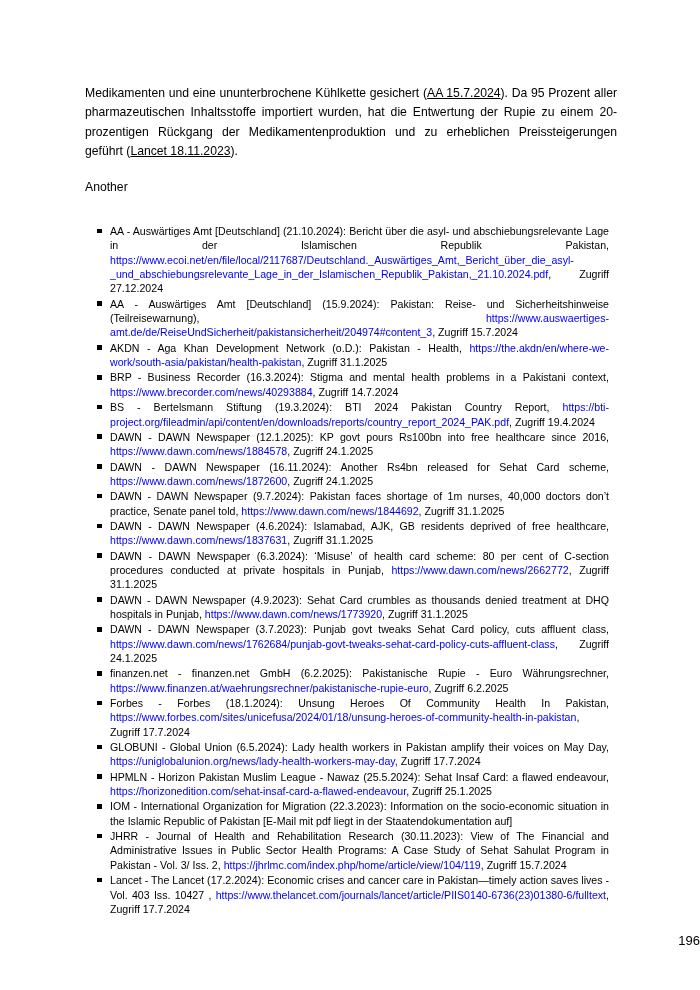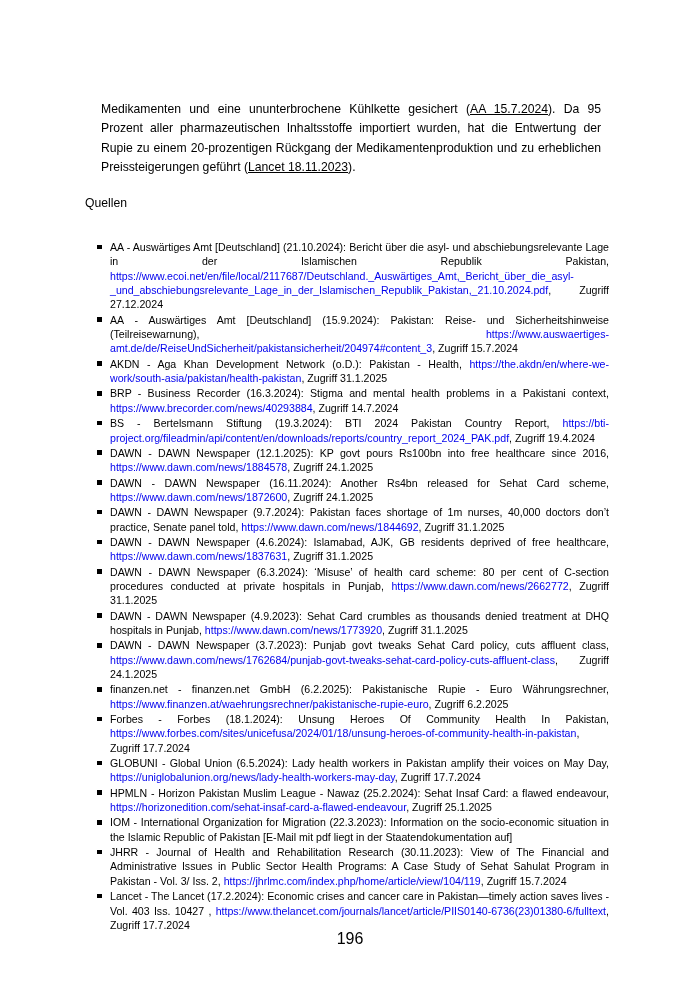--- a/index.html
+++ b/index.html
@@ -11,21 +11,21 @@
     color: #000;
   }
   .page {
     position: relative;
     width: 700px; height: 990px;
     padding: 84px 83px 0 85px;
     overflow: hidden;
     background: #fff;
   }
   .intro {
-    margin: 16px;
+    margin: 0;
     font-size: 12.2px;
     line-height: 19.4px;
     text-align: justify;
   }
   .heading {
     margin: 16px 0 0 0;
     font-size: 12.2px;
     font-weight: 400;
     line-height: 19.4px;
   }
@@ -49,45 +49,45 @@
     position: absolute;
     left: 0; top: 4.6px;
     width: 4.6px; height: 4.6px;
     background: #000;
   }
   .link { color: var(--link-color, #0000EE); }
   .cite { text-decoration: underline; }
   .pagenum {
     position: absolute;
     left: 0; right: 0; bottom: 42px;
-    text-align: center;
-    font-size: 16px;
+    text-align: right;
+    font-size: 13px;
   }
 </style>
 </head>
 <body>
 
 <div class="page">
   <p class="intro"><span>Medikamenten und eine ununterbrochene Kühlkette gesichert (</span><span class="cite">AA 15.7.2024</span><span>). Da 95 Prozent aller pharmazeutischen Inhaltsstoffe importiert wurden, hat die Entwertung der Rupie zu einem 20-prozentigen Rückgang der Medikamentenproduktion und zu erheblichen Preissteigerungen geführt (</span><span class="cite">Lancet 18.11.2023</span><span>).</span></p>
-  <p class="heading">Quellen</p>
+  <p class="heading">Another</p>
   <ul class="refs">
       <li><span>AA - Auswärtiges Amt [Deutschland] (21.10.2024): Bericht über die asyl- und abschiebungsrelevante Lage in der Islamischen Republik Pakistan, </span><span class="link">https://www.ecoi.net/en/file/local/2117687/Deutschland._Auswärtiges_Amt,_Bericht_über_die_asyl-_und_abschiebungsrelevante_Lage_in_der_Islamischen_Republik_Pakistan,_21.10.2024.pdf</span><span>, Zugriff 27.12.2024</span></li>
       <li><span>AA - Auswärtiges Amt [Deutschland] (15.9.2024): Pakistan: Reise- und Sicherheitshinweise (Teilreisewarnung), </span><span class="link">https://www.auswaertiges-amt.de/de/ReiseUndSicherheit/pakistansicherheit/204974#content_3</span><span>, Zugriff 15.7.2024</span></li>
       <li><span>AKDN - Aga Khan Development Network (o.D.): Pakistan - Health, </span><span class="link">https://the.akdn/en/where-we-work/south-asia/pakistan/health-pakistan</span><span>, Zugriff 31.1.2025</span></li>
       <li><span>BRP - Business Recorder (16.3.2024): Stigma and mental health problems in a Pakistani context, </span><span class="link">https://www.brecorder.com/news/40293884</span><span>, Zugriff 14.7.2024</span></li>
       <li><span>BS - Bertelsmann Stiftung (19.3.2024): BTI 2024 Pakistan Country Report, </span><span class="link">https://bti-project.org/fileadmin/api/content/en/downloads/reports/country_report_2024_PAK.pdf</span><span>, Zugriff 19.4.2024</span></li>
       <li><span>DAWN - DAWN Newspaper (12.1.2025): KP govt pours Rs100bn into free healthcare since 2016, </span><span class="link">https://www.dawn.com/news/1884578</span><span>, Zugriff 24.1.2025</span></li>
       <li><span>DAWN - DAWN Newspaper (16.11.2024): Another Rs4bn released for Sehat Card scheme, </span><span class="link">https://www.dawn.com/news/1872600</span><span>, Zugriff 24.1.2025</span></li>
       <li><span>DAWN - DAWN Newspaper (9.7.2024): Pakistan faces shortage of 1m nurses, 40,000 doctors don’t practice, Senate panel told, </span><span class="link">https://www.dawn.com/news/1844692</span><span>, Zugriff 31.1.2025</span></li>
       <li><span>DAWN - DAWN Newspaper (4.6.2024): Islamabad, AJK, GB residents deprived of free healthcare, </span><span class="link">https://www.dawn.com/news/1837631</span><span>, Zugriff 31.1.2025</span></li>
       <li><span>DAWN - DAWN Newspaper (6.3.2024): ‘Misuse’ of health card scheme: 80 per cent of C-section procedures conducted at private hospitals in Punjab, </span><span class="link">https://www.dawn.com/news/2662772</span><span>, Zugriff 31.1.2025</span></li>
       <li><span>DAWN - DAWN Newspaper (4.9.2023): Sehat Card crumbles as thousands denied treatment at DHQ hospitals in Punjab, </span><span class="link">https://www.dawn.com/news/1773920</span><span>, Zugriff 31.1.2025</span></li>
       <li><span>DAWN - DAWN Newspaper (3.7.2023): Punjab govt tweaks Sehat Card policy, cuts affluent class, </span><span class="link">https://www.dawn.com/news/1762684/punjab-govt-tweaks-sehat-card-policy-cuts-affluent-class</span><span>, Zugriff 24.1.2025</span></li>
       <li><span>finanzen.net - finanzen.net GmbH (6.2.2025): Pakistanische Rupie - Euro Währungsrechner, </span><span class="link">https://www.finanzen.at/waehrungsrechner/pakistanische-rupie-euro</span><span>, Zugriff 6.2.2025</span></li>
       <li><span>Forbes - Forbes (18.1.2024): Unsung Heroes Of Community Health In Pakistan, </span><span class="link">https://www.forbes.com/sites/unicefusa/2024/01/18/unsung-heroes-of-community-health-in-pakistan</span><span>, Zugriff 17.7.2024</span></li>
       <li><span>GLOBUNI - Global Union (6.5.2024): Lady health workers in Pakistan amplify their voices on May Day, </span><span class="link">https://uniglobalunion.org/news/lady-health-workers-may-day</span><span>, Zugriff 17.7.2024</span></li>
-      <li><span>HPMLN - Horizon Pakistan Muslim League - Nawaz (25.2.2024): Sehat Insaf Card: a flawed endeavour, </span><span class="link">https://horizonedition.com/sehat-insaf-card-a-flawed-endeavour</span><span>, Zugriff 25.1.2025</span></li>
+      <li><span>HPMLN - Horizon Pakistan Muslim League - Nawaz (25.5.2024): Sehat Insaf Card: a flawed endeavour, </span><span class="link">https://horizonedition.com/sehat-insaf-card-a-flawed-endeavour</span><span>, Zugriff 25.1.2025</span></li>
       <li><span>IOM - International Organization for Migration (22.3.2023): Information on the socio-economic situation in the Islamic Republic of Pakistan [E-Mail mit pdf liegt in der Staatendokumentation auf]</span></li>
       <li><span>JHRR - Journal of Health and Rehabilitation Research (30.11.2023): View of The Financial and Administrative Issues in Public Sector Health Programs: A Case Study of Sehat Sahulat Program in Pakistan - Vol. 3/ Iss. 2, </span><span class="link">https://jhrlmc.com/index.php/home/article/view/104/119</span><span>, Zugriff 15.7.2024</span></li>
       <li><span>Lancet - The Lancet (17.2.2024): Economic crises and cancer care in Pakistan—timely action saves lives - Vol. 403 Iss. 10427 , </span><span class="link">https://www.thelancet.com/journals/lancet/article/PIIS0140-6736(23)01380-6/fulltext</span><span>, Zugriff 17.7.2024</span></li>
     </ul>
   <div class="pagenum">196</div>
 </div>
 
 </body></html>

